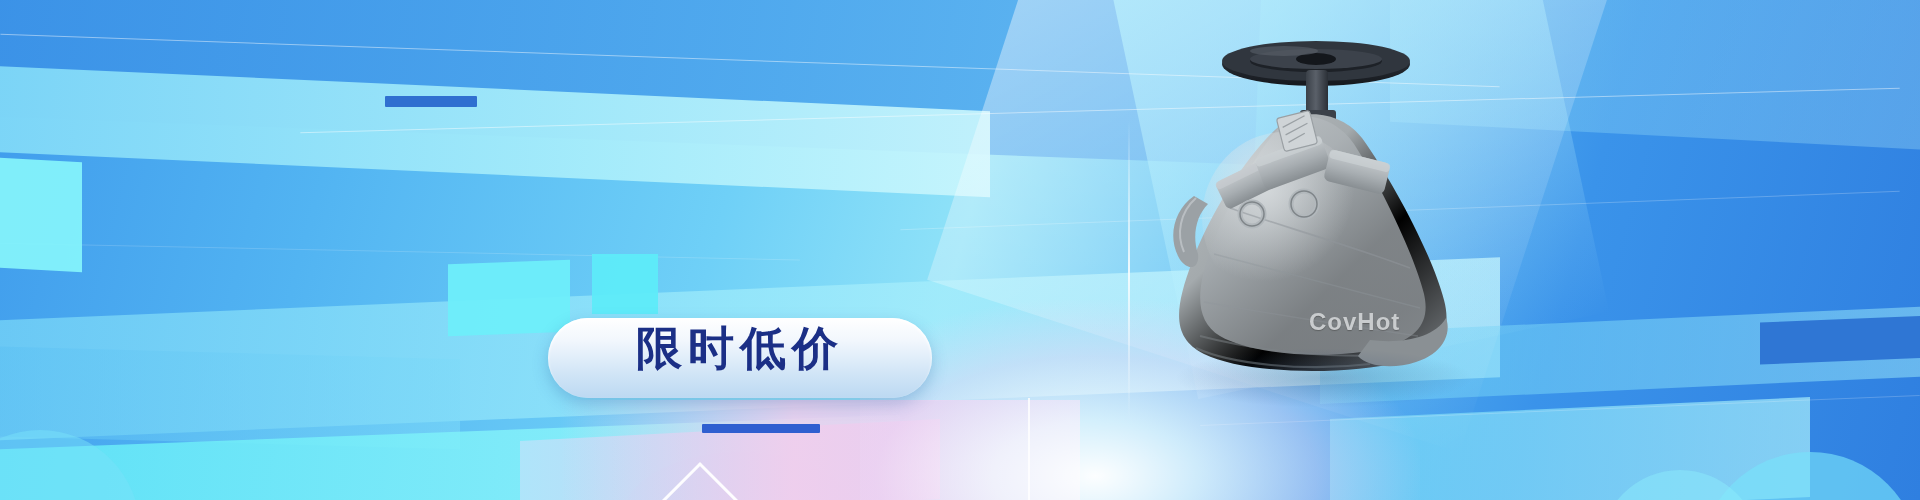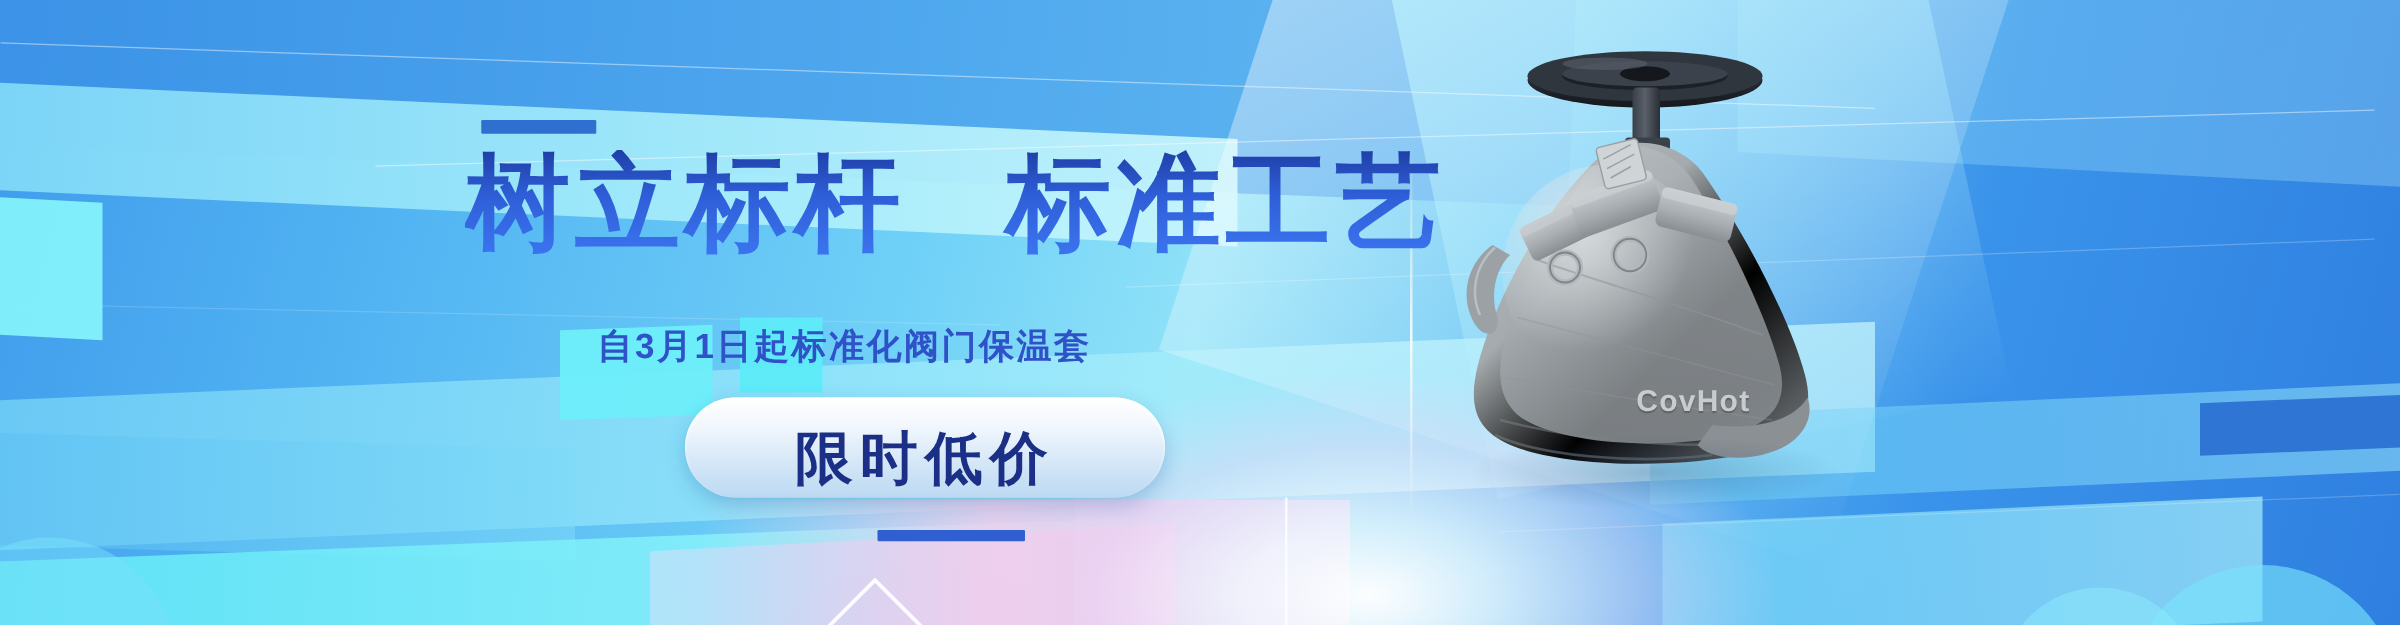--- a/index.html
+++ b/index.html
@@ -150,21 +150,21 @@
     position:absolute; left:478px; top:258px;
     font-size:28px; font-weight:bold; letter-spacing:2px;
     color:#2f52c8; white-space:nowrap;
   }
 
   .cta{
     position:absolute; left:548px; top:318px;
     width:384px; height:80px; border-radius:44px;
     background:linear-gradient(180deg,#ffffff 0%,#f2f7fd 28%,#cfe4f6 72%,#bcd9f2 100%);
     box-shadow:0 6px 16px rgba(40,90,160,.28), inset 0 2px 3px rgba(255,255,255,.95);
-    display:flex; align-items:flex-end; justify-content:center;
+    display:flex; align-items:flex-start; justify-content:center;
   }
   .cta-label{
     font-size:46px; font-weight:bold; letter-spacing:6px;
     color:#1b2f86; white-space:nowrap;
   }
 
   .cta-underbar{
     position:absolute; left:702px; top:424px; width:118px; height:9px;
     background:#2f5fd0; border-radius:1px;
   }
@@ -226,27 +226,21 @@
     <div class="seam2"></div>
 
     <div class="circle-soft"></div>
     <div class="circle-soft2"></div>
   </div>
 
   <div class="content">
 
     <div class="rule"></div>
 
-    <div class="headline">
-      <span>树立标杆</span>
-      <span class="gap"></span>
-      <span>标准工艺</span>
-    </div>
-
-    <div class="subtitle">自3月1日起标准化阀门保温套</div>
+
 
     <div class="cta">
       <span class="cta-label">限时低价</span>
     </div>
 
     <div class="cta-underbar"></div>
   </div>
 
   <div class="product">
     <div class="prod-shadow"></div>

